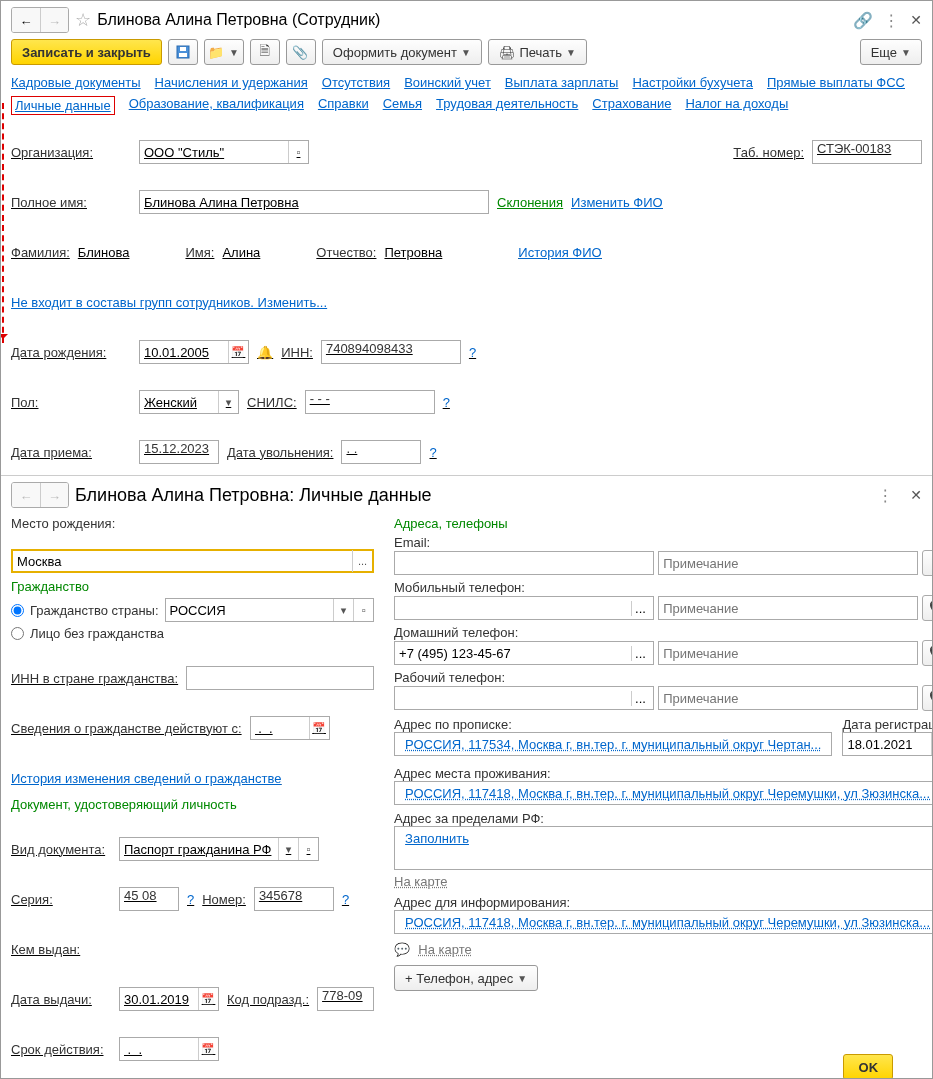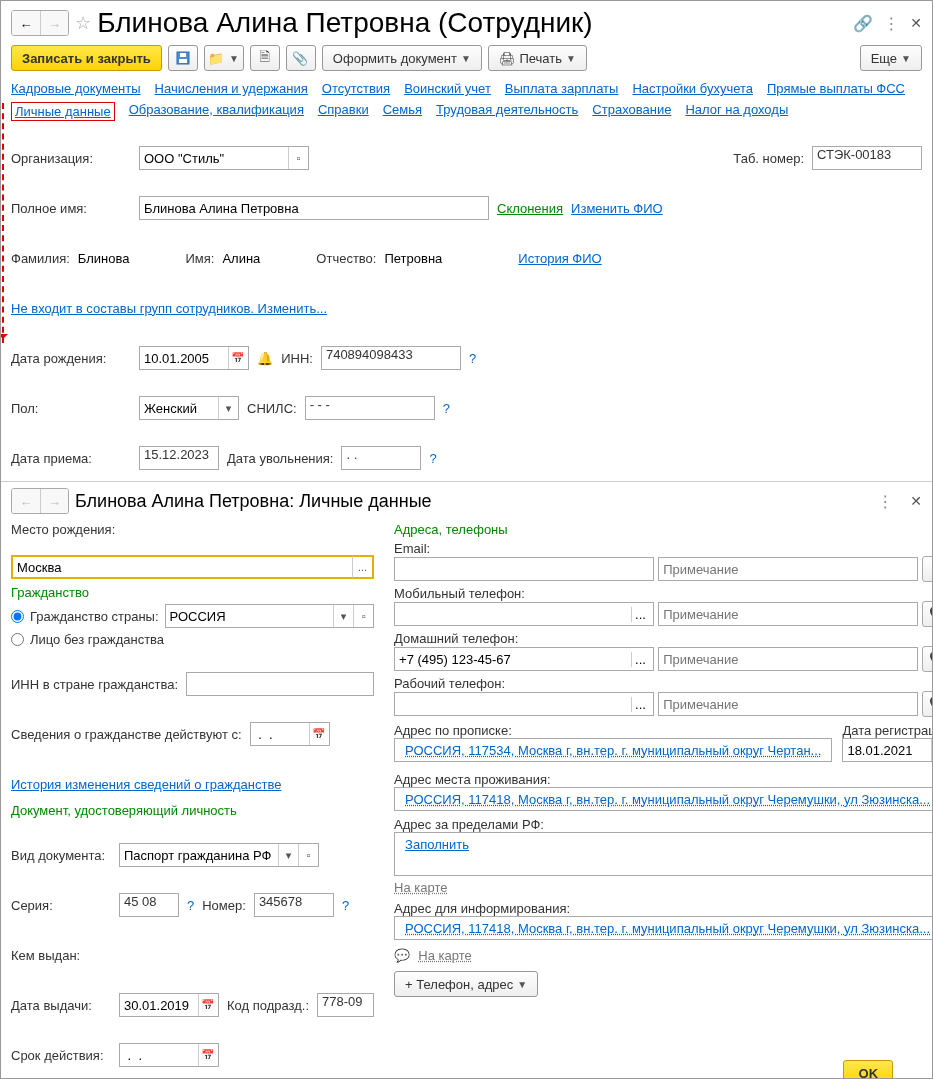--- a/index.html
+++ b/index.html
@@ -6,38 +6,38 @@
 body { background: #fff; width: 933px; height: 1079px; border: 1px solid #999; position: relative; }
 
 
 .top-card { border-bottom: 1px solid #ccc; padding: 6px 10px 10px 10px; }
 
 .title-row { display: flex; align-items: center; gap: 6px; margin-bottom: 6px; }
 .nav-btns { display: flex; border: 1px solid #aaa; border-radius: 3px; overflow: hidden; }
 .nav-btn { width: 28px; height: 24px; display: flex; align-items: center; justify-content: center; background: #f8f8f8; cursor: pointer; }
 .nav-btn + .nav-btn { border-left: 1px solid #ccc; }
 .star-icon { color: #aaa; font-size: 18px; cursor: pointer; }
-.page-title { font-size: 28px; font-weight: normal; flex: 1; }
+.page-title { font-size: 16px; font-weight: normal; flex: 1; }
 .title-right { display: flex; align-items: center; gap: 10px; }
 .link-icon { color: #888; cursor: pointer; font-size: 16px; }
 .dots-icon { color: #888; cursor: pointer; font-size: 16px; letter-spacing: 1px; }
 .close-icon { color: #555; cursor: pointer; font-size: 14px; }
 
 .toolbar { display: flex; align-items: center; gap: 6px; margin-bottom: 10px; }
 .btn { height: 26px; padding: 0 10px; border: 1px solid #999; border-radius: 3px; background: linear-gradient(#fefefe,#eee); display: inline-flex; align-items: center; gap: 4px; cursor: pointer; color: #333; }
 .btn-yellow { background: linear-gradient(#ffe64d,#ffd400); border-color: #c99a00; font-weight: bold; }
 .btn-icon-only { width: 30px; padding: 0; justify-content: center; }
 .btn .caret { font-size: 10px; color: #555; }
 .spacer { flex: 1; }
 
 .tabs-row { display: flex; flex-wrap: wrap; gap: 14px; margin-bottom: 6px; }
 .tab-link { color: #0066cc; text-decoration: underline; cursor: pointer; white-space: nowrap; }
 .tab-active { border: 1px solid #d00; padding: 1px 3px; }
 
-.form-row { display: flex; align-items: center; gap: 8px; margin-top: 24px; min-height: 26px; }
+.form-row { display: flex; align-items: center; gap: 8px; margin-top: 24px; min-height: 26px; text-decoration: underline; }
 .label { color: #333; white-space: nowrap; }
 .input { height: 24px; border: 1px solid #aaa; padding: 0 4px; background: #fff; color: #333; }
 .input.wth-btns { display: flex; align-items: center; padding-right: 0; }
 .input.wth-btns input { border: none; flex:1; outline: none; height: 22px; background: transparent; width: 100%; }
 .in-btn { width: 20px; height: 22px; border-left: 1px solid #ccc; display: flex; align-items: center; justify-content: center; cursor: pointer; color: #555; font-size: 11px; }
 .link { color: #0066cc; text-decoration: underline; cursor: pointer; }
 .green-link { color: #008800; text-decoration: underline; cursor: pointer; }
 .help-q { color: #0066cc; cursor: pointer; }
 
 

